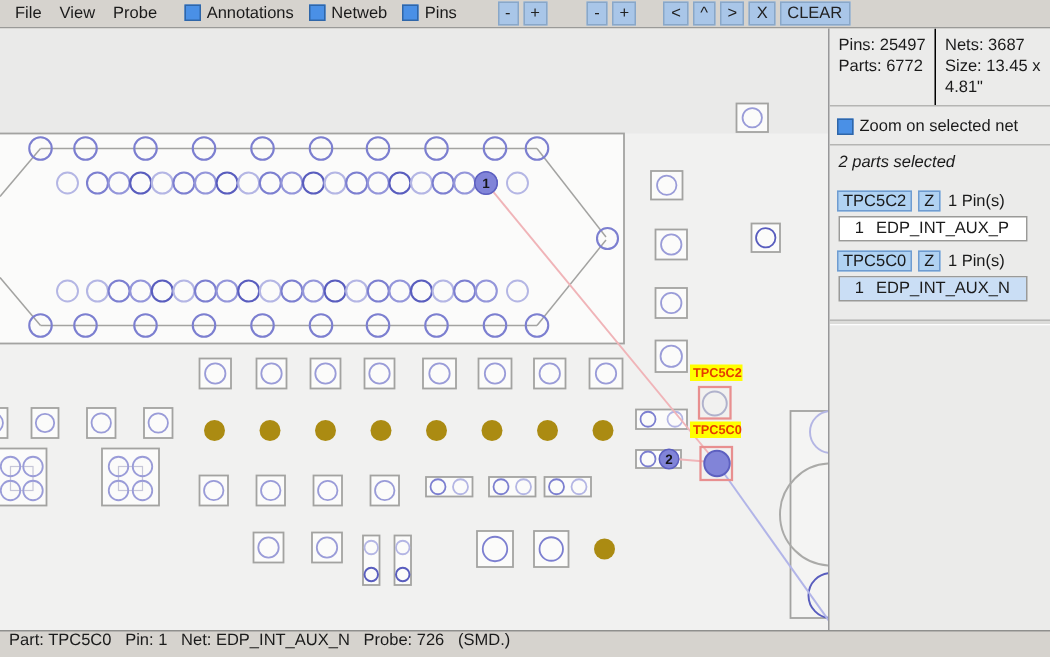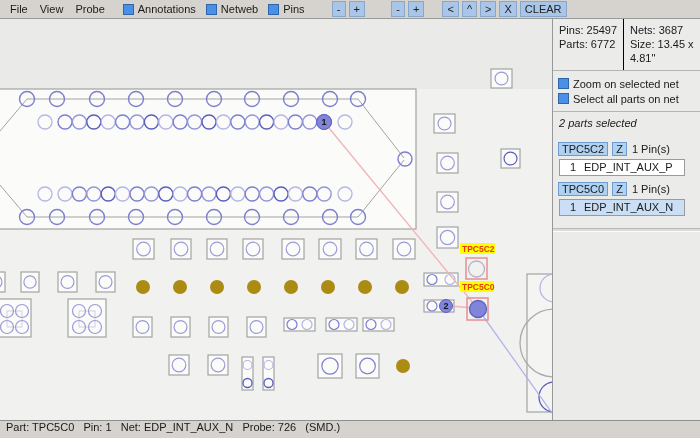--- a/index.html
+++ b/index.html
@@ -12,21 +12,21 @@
   .app { width:700px; height:438px; display:flex; flex-direction:column;border-radius:21px; }
 
   
   .menubar {
     height:19px; flex:0 0 19px; background:#d6d3ce;
     border-bottom:1px solid #9a9a98;
     display:flex; align-items:center; padding:0 4px; white-space:nowrap;
   }
   .menu-item { padding:1px 6px; cursor:default; }
   .toggles { display:flex; align-items:center; margin-left:12px; }
-  .toggle { display:flex; align-items:flex-end; margin-right:10px; }
+  .toggle { display:flex; align-items:flex-start; margin-right:10px; }
   .cbx {
     width:11px; height:11px; background:#4a90e6; border:1px solid #2f66a8;
     display:inline-block; margin-right:4px;
   }
   .btns { display:flex; align-items:center; margin-left:14px; }
   .tbtn {
     min-width:14px; text-align:center; padding:1px 4px;
     background:#a9c6e8; border:1px solid #89a7c8; color:#222;
     margin-left:3px; line-height:12px;
   }
@@ -41,21 +41,21 @@
   }
   .canvas svg { position:absolute; left:0; top:0; }
 
   
   .panel { flex:1 1 auto; background:#ebebea; overflow:hidden; }
   .stats { display:flex; border-bottom:1px solid #b5b5b3; }
   .stats .col { padding:4px 5px 5px 6px; line-height:14px; }
   .stats .col.left { width:70px; flex:0 0 70px; }
   .stats .col.right { border-left:1px solid #000000; flex:1; }
   .opts { padding:4px 4px 6px 5px; border-bottom:1px solid #b5b5b3; }
-  .opt { display:flex; align-items:flex-start; margin-top:3px; }
+  .opt { display:flex; align-items:center; margin-top:3px; }
   .sel-summary { padding:5px 6px 7px;font-style:italic; }
   .part-group { margin:6px 5px 0; }
   .pg-head { display:flex; align-items:center; margin-bottom:3px; }
   .chip {
     background:#b0d2f2; border:1px solid #6f9cd0; padding:0 3px;
     line-height:12px; margin-right:4px;
   }
   .pg-pins { margin-left:1px; }
   .listbox {
     width:126px; background:#ffffff; border:1px solid #9a9a98;
@@ -336,24 +336,20 @@
         <div class="col right">
           <div>Nets: 3687</div>
           <div>Size: 13.45 x 4.81"</div>
         </div>
       </div>
       <div class="opts">
         <div class="opt">
           <span class="cbx"></span>
           <span>Zoom on selected net</span>
         </div>
-        <div class="opt">
-          <span class="cbx"></span>
-          <span>Select all parts on net</span>
-        </div>
       </div>
       <div class="sel-summary">2 parts selected</div>
 
       <div class="part-group">
         <div class="pg-head">
           <span class="chip">TPC5C2</span>
           <span class="chip">Z</span>
           <span class="pg-pins">1 Pin(s)</span>
         </div>
         <div class="listbox">

